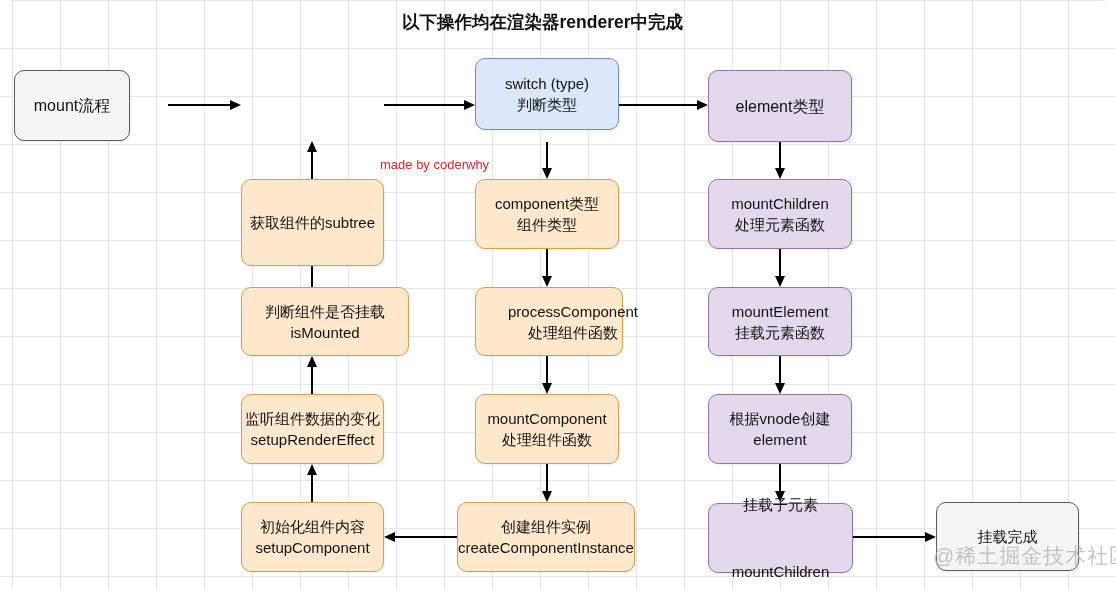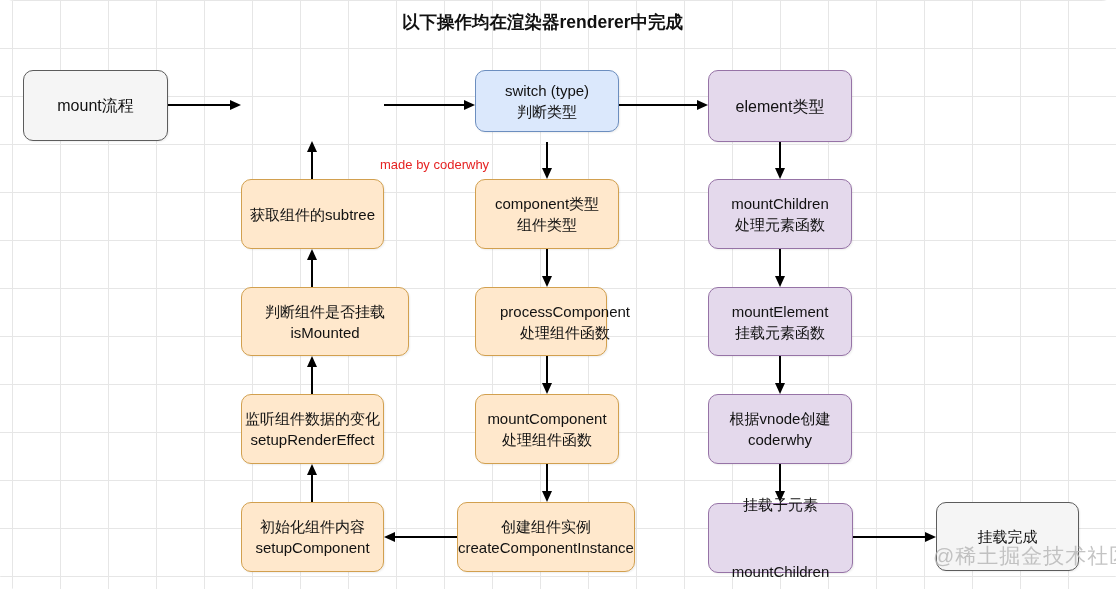--- a/index.html
+++ b/index.html
@@ -45,67 +45,67 @@
   .hd.up   {border-left:5px solid transparent;border-right:5px solid transparent;border-bottom:11px solid var(--arrow);}
 </style>
 </head>
 <body>
 
 <div class="canvas">
 
   <div class="title">以下操作均在渲染器renderer中完成</div>
   <div class="credit">made by coderwhy</div>
 
-  <div class="node gray" style="left:23px;top:70px;width:145px;height:71px;font-size:16px;">
+  <div class="node gray" style="left:14px;top:70px;width:116px;height:71px;font-size:16px;">
     <span class="l1">mount流程</span>
   </div>
-  <div class="node blue" style="left:475px;top:70px;width:144px;height:62px;">
+  <div class="node blue" style="left:475px;top:58px;width:144px;height:72px;">
     <span class="l1">switch (type)</span>
     <span class="l2">判断类型</span>
   </div>
   <div class="node purple" style="left:708px;top:70px;width:144px;height:72px;font-size:16px;">
     <span class="l1">element类型</span>
   </div>
 
-  <div class="node orange" style="left:241px;top:179px;width:143px;height:70px;text-align:right;">
+  <div class="node orange" style="left:241px;top:179px;width:143px;height:87px;text-align:right;">
     <span class="l1">获取组件的subtree</span>
   </div>
   <div class="node orange" style="left:475px;top:179px;width:144px;height:70px;">
     <span class="l1">component类型</span>
     <span class="l2">组件类型</span>
   </div>
   <div class="node purple" style="left:708px;top:179px;width:144px;height:70px;">
     <span class="l1">mountChildren</span>
     <span class="l2">处理元素函数</span>
   </div>
 
   <div class="node orange" style="left:241px;top:287px;width:168px;height:69px;">
     <span class="l1">判断组件是否挂载</span>
     <span class="l2">isMounted</span>
   </div>
-  <div class="node orange" style="left:475px;top:287px;width:132px;height:69px;padding-left:48px;">
+  <div class="node orange" style="left:475px;top:287px;width:148px;height:69px;padding-left:48px;">
     <span class="l1">processComponent</span>
     <span class="l2">处理组件函数</span>
   </div>
   <div class="node purple" style="left:708px;top:287px;width:144px;height:69px;text-align:center;">
     <span class="l1">mountElement</span>
     <span class="l2">挂载元素函数</span>
   </div>
 
   <div class="node orange" style="left:241px;top:394px;width:143px;height:70px;">
     <span class="l1">监听组件数据的变化</span>
     <span class="l2">setupRenderEffect</span>
   </div>
   <div class="node orange" style="left:475px;top:394px;width:144px;height:70px;">
     <span class="l1">mountComponent</span>
     <span class="l2">处理组件函数</span>
   </div>
   <div class="node purple" style="left:708px;top:394px;width:144px;height:70px;">
     <span class="l1">根据vnode创建</span>
-    <span class="l2">coderwhy</span>
+    <span class="l2">element</span>
   </div>
 
   <div class="node orange" style="left:241px;top:502px;width:143px;height:70px;">
     <span class="l1">初始化组件内容</span>
     <span class="l2">setupComponent</span>
   </div>
   <div class="node orange" style="left:457px;top:502px;width:178px;height:70px;">
     <span class="l1">创建组件实例</span>
     <span class="l2">createComponentInstance</span>
   </div>

